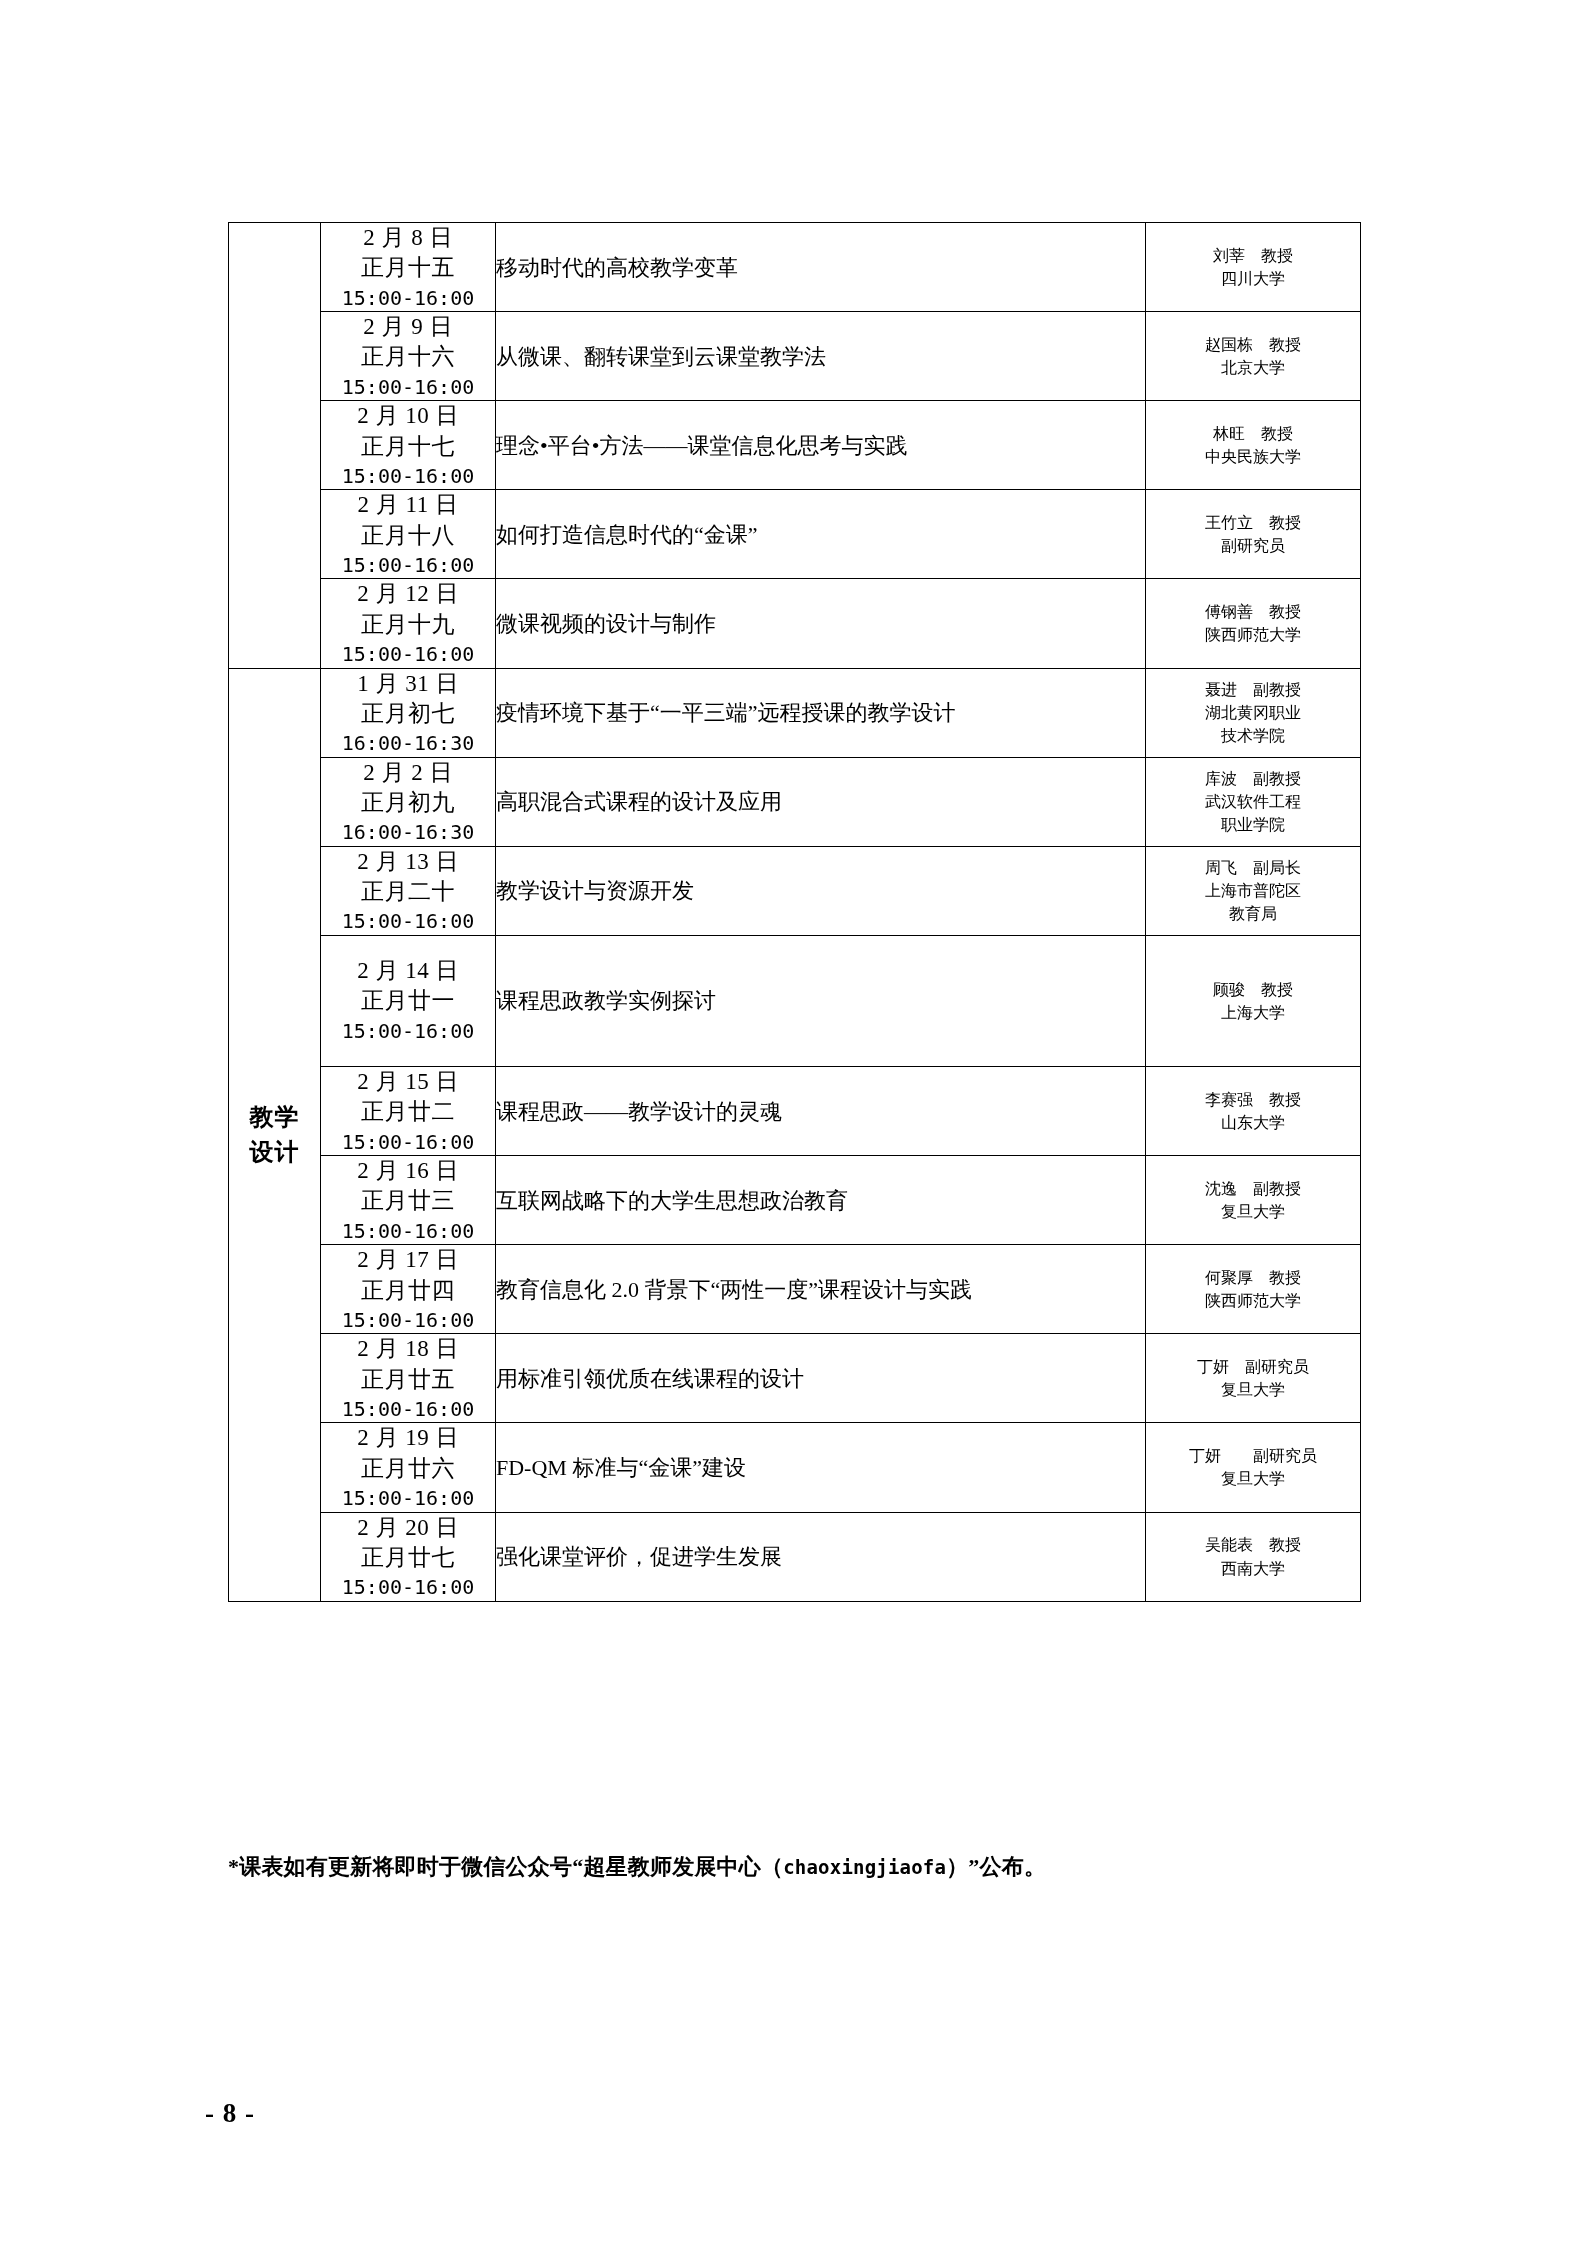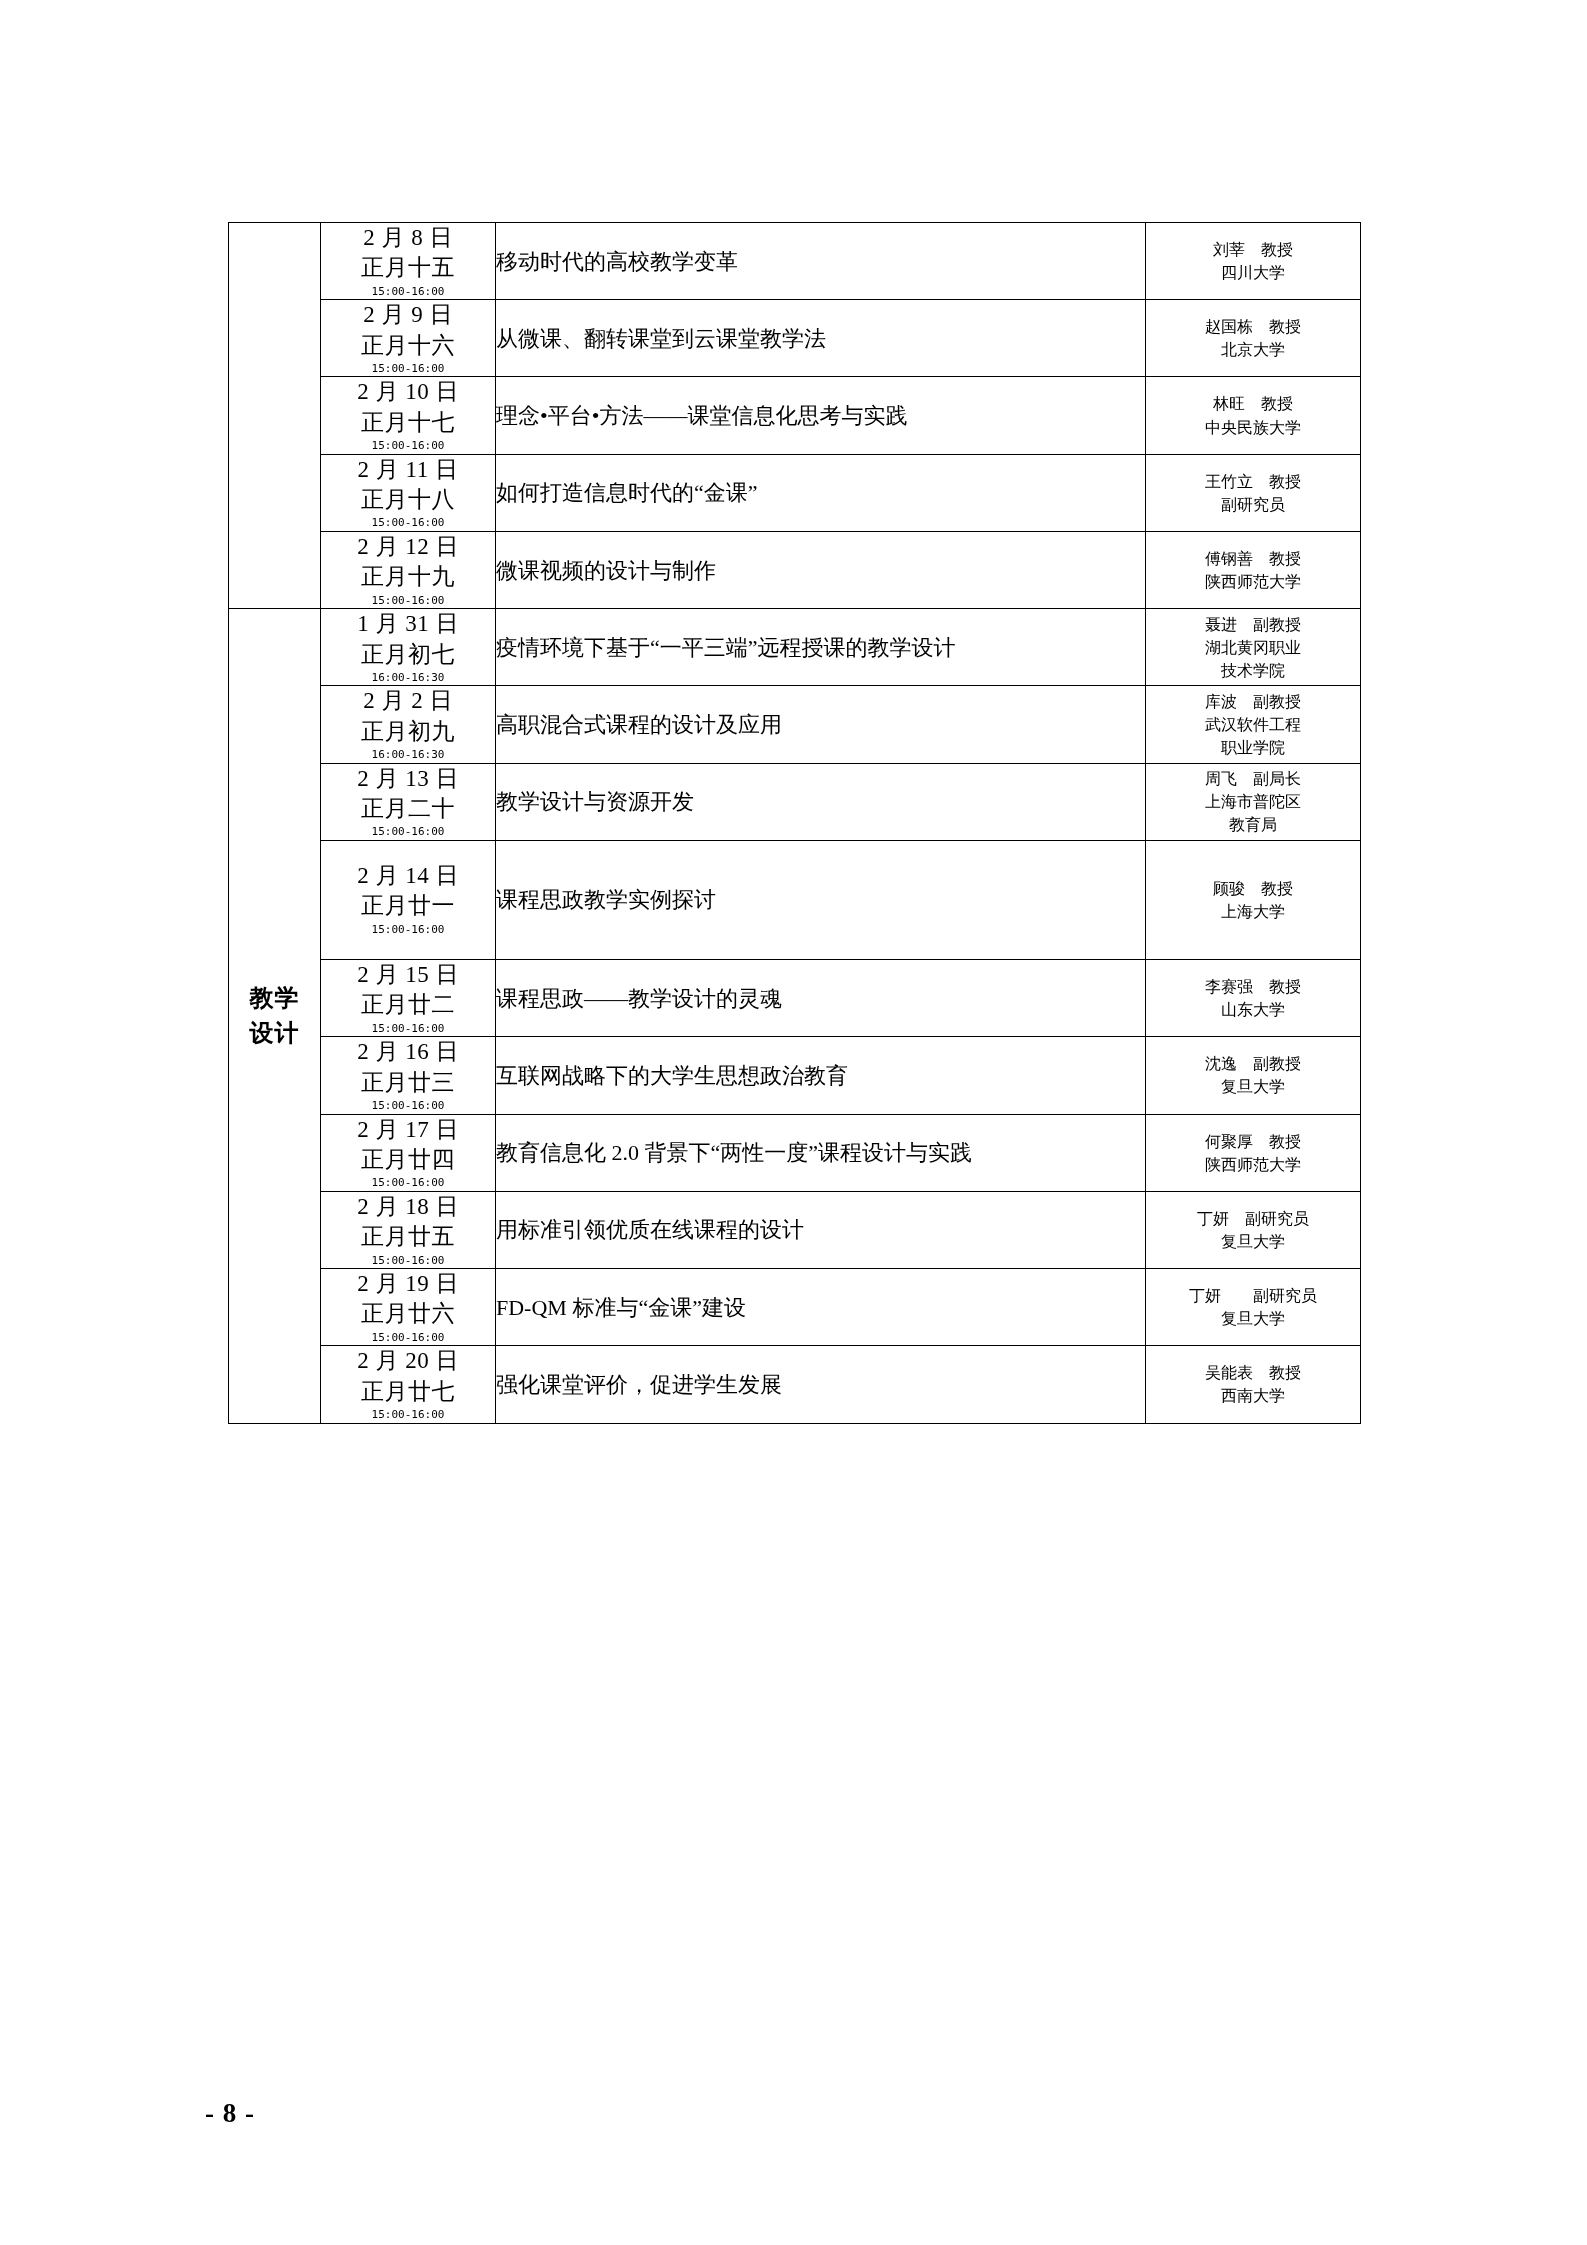--- a/index.html
+++ b/index.html
@@ -56,21 +56,21 @@
   .date-line1 {
     font-size: 23px;
     letter-spacing: 0.5px;
   }
   .date-line2 {
     font-size: 23px;
     letter-spacing: 0.5px;
   }
   .date-time {
     font-family: "DejaVu Sans Mono", monospace;
-    font-size: 11px;
+    font-size: 20px;
     letter-spacing: 0px;
     margin-top: 1px;
   }
   .topic-cell {
     font-size: 22px;
     padding: 8px 10px 8px 14px;
     line-height: 1.5;
     text-align: left;
   }
   .spk-cell {
@@ -317,16 +317,19 @@
         <td class="topic-cell">强化课堂评价，促进学生发展</td>
         <td class="spk-cell">
           <div>吴能表　教授</div>
           <div>西南大学</div>
         </td>
       </tr>
 
     </tbody>
   </table>
 
+  <div class="footnote">
+    <span>*课表如有更新将即时于微信公众号“超星教师发展中心（</span><span class="mono">chaoxingjiaofa</span><span>）”公布。</span>
+  </div>
 
   <div class="page-number">- 8 -</div>
 
 </div>
 
 </body></html>

